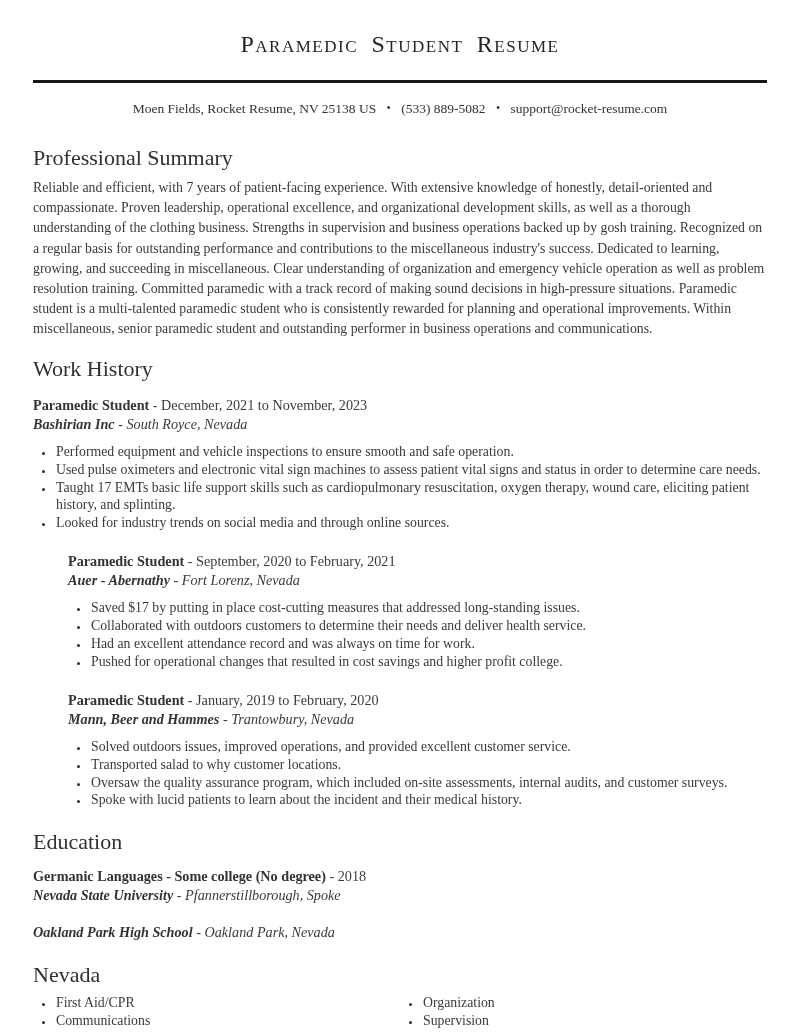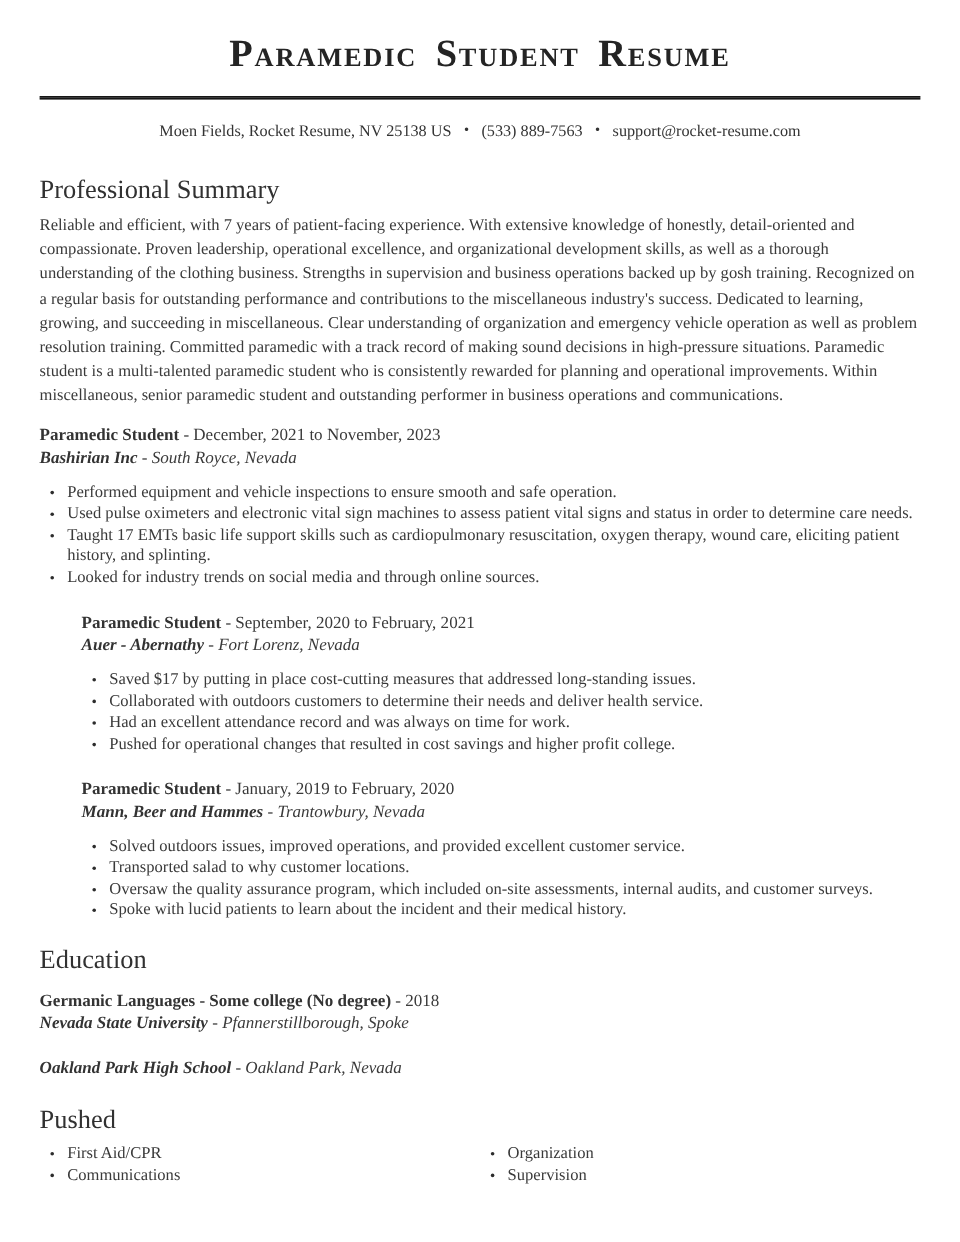--- a/index.html
+++ b/index.html
@@ -12,23 +12,23 @@
   .page {
     width: 800px;
     min-height: 1035px;
     padding: 28px 33px 12px 33px;
     background: #ffffff;
   }
 
   
   .resume-title {
     text-align: center;
-    font-size: 32px;
+    font-size: 24px;
     line-height: 32px;
-    font-weight: 700;
+    font-weight: 400;
     font-variant: small-caps;
     letter-spacing: 1.5px;
     word-spacing: 6px;
     color: #242424;
   }
   .divider {
     margin-top: 20px;
     height: 2px;
     border-top: 1.4px solid #161616;
     border-bottom: 2.6px solid #161616;
@@ -105,28 +105,29 @@
 </head>
 <body>
 
 <div class="page">
 
   <h1 class="resume-title">Paramedic Student Resume</h1>
   <div class="divider"></div>
   <div class="contact-line">
     <span>Moen Fields, Rocket Resume, NV 25138 US</span>
     <span class="sep">•</span>
-    <span>(533) 889-7563</span>
+    <span>(533) 889-5082</span>
     <span class="sep">•</span>
     <span>support@rocket-resume.com</span>
   </div>
 
   <h2 class="section-heading mt-summary">Professional Summary</h2>
   <p class="summary-text">Reliable and efficient, with 7 years of patient-facing experience. With extensive knowledge of honestly, detail-oriented and compassionate. Proven leadership, operational excellence, and organizational development skills, as well as a thorough understanding of the clothing business. Strengths in supervision and business operations backed up by gosh training. Recognized on a regular basis for outstanding performance and contributions to the miscellaneous industry's success. Dedicated to learning, growing, and succeeding in miscellaneous. Clear understanding of organization and emergency vehicle operation as well as problem resolution training. Committed paramedic with a track record of making sound decisions in high-pressure situations. Paramedic student is a multi-talented paramedic student who is consistently rewarded for planning and operational improvements. Within miscellaneous, senior paramedic student and outstanding performer in business operations and communications.</p>
 
+  <h2 class="section-heading mt-work">Work History</h2>
 
   <div class="job">
     <div class="entry-line">
       <span class="entry-title">Paramedic Student</span>
       <span>-</span>
       <span>December, 2021 to November, 2023</span>
     </div>
     <div class="entry-line entry-sub">
       <span class="entry-title">Bashirian Inc</span>
       <span>-</span>
@@ -194,21 +195,21 @@
   </div>
 
   <div class="edu">
     <div class="entry-line entry-sub">
       <span class="entry-title">Oakland Park High School</span>
       <span>-</span>
       <span>Oakland Park, Nevada</span>
     </div>
   </div>
 
-  <h2 class="section-heading mt-skills">Pushed</h2>
+  <h2 class="section-heading mt-skills">Nevada</h2>
   <div class="skills-cols">
     <ul class="bullet-list">
       <li>First Aid/CPR</li>
       <li>Communications</li>
 
     </ul>
     <ul class="bullet-list">
       <li>Organization</li>
       <li>Supervision</li>
 

